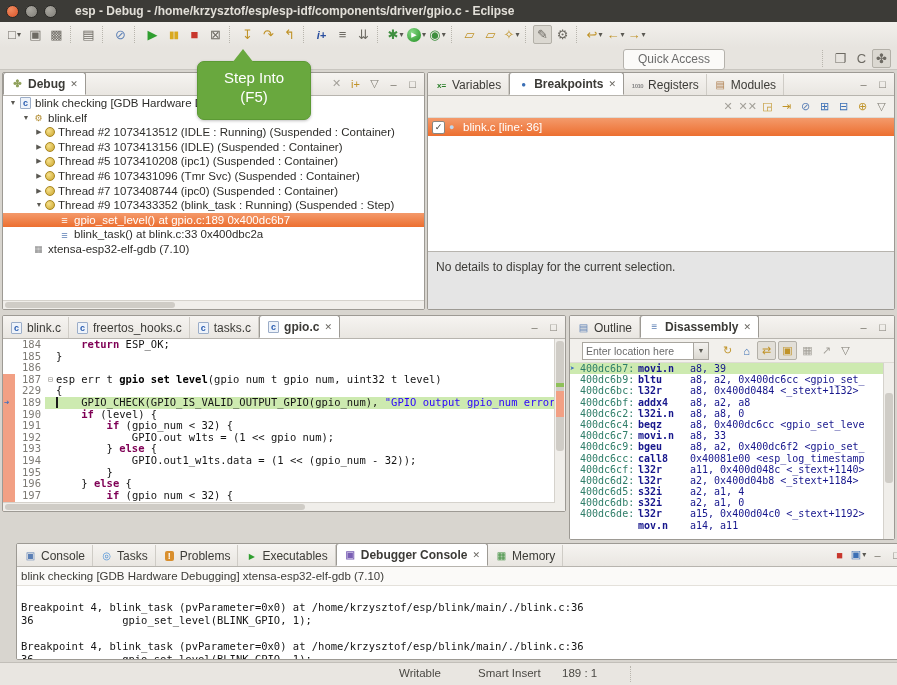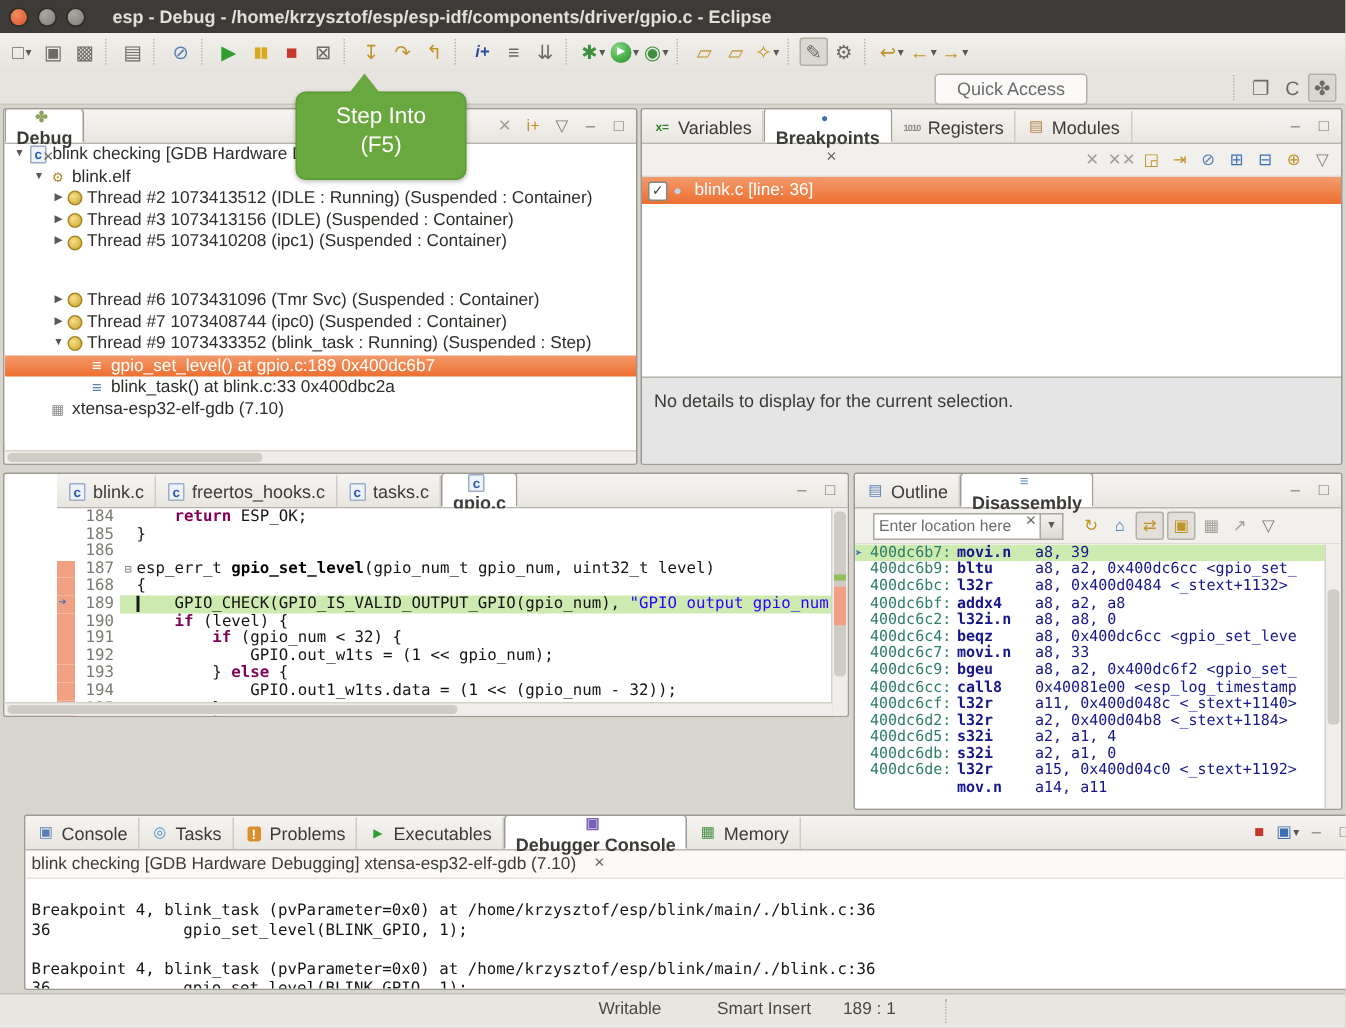--- a/index.html
+++ b/index.html
@@ -25,21 +25,21 @@
   [data-name="step-into-icon"],[data-name="step-over-icon"],[data-name="step-return-icon"],[data-name="back-icon"],[data-name="forward-icon"],[data-name="last-edit-location-icon"],[data-name="search-icon"],[data-name="open-element-icon"],[data-name="open-resource-icon"]{color:#c09328;}
   [data-name="debug-icon"],[data-name="profile-icon"]{color:#3f8f3f;}
   [data-name="instruction-stepping-icon"]{color:#2a4f9f;font-weight:bold;font-style:italic;font-size:11px;}
   [data-name="skip-all-breakpoints-icon"]{color:#5b7fb5;}
   #quick-access{position:absolute;right:172px;top:2px;height:19px;line-height:19px;padding:0 14px;background:#fbfaf8;border:1px solid #b5b2ac;border-radius:3px;color:#6b6b6b;font-size:12px;}
   #persp{position:absolute;right:6px;top:2px;display:flex;align-items:center;}
   
   .panel{position:absolute;background:#fff;border:1px solid #9d9a94;border-radius:2px;box-sizing:border-box;overflow:hidden;}
   .tabstrip{height:22px;background:linear-gradient(#f6f4f1,#e9e6e1);border-bottom:1px solid #b7b4ae;display:flex;align-items:flex-end;position:relative;}
   .tab{height:21px;display:flex;align-items:center;padding:0 7px;font-size:12px;color:#3c3b37;border-right:1px solid #cfccc6;white-space:nowrap;}
-  .tab.active{background:#fff;border:1px solid #9d9a94;border-bottom:1px solid #fff;border-radius:3px 3px 0 0;font-weight:bold;flex-direction:column;}
+  .tab.active{background:#fff;border:1px solid #9d9a94;border-bottom:1px solid #fff;border-radius:3px 3px 0 0;font-weight:bold;}
   .tabx{margin-left:5px;font-size:9px;color:#8a8781;font-weight:normal;}
   .tab.active .tabx{color:#6a6761;}
   .striptools{position:absolute;right:3px;top:0;height:21px;display:flex;align-items:center;}
   .vti{min-width:17px;height:17px;display:flex;align-items:center;justify-content:center;font-size:11px;color:#7b786f;margin-left:2px;}
   .vti.gold{color:#c09328;} .vti.blue{color:#3b6fb5;} .vti.dim{color:#a3a099;}
   .viewtoolbar{height:21px;background:#f2f0ec;display:flex;align-items:center;justify-content:flex-end;padding-right:4px;border-bottom:1px solid #dedbd5;}
   
   .tico{display:inline-block;min-width:13px;height:12px;margin-right:4px;font-size:10px;line-height:12px;text-align:center;}
   .tico-debug-view::after{content:"✤";color:#8fa05a;}
   .tico-variables-view::after{content:"x=";color:#2a7f2a;font-size:8px;font-weight:bold;}
@@ -285,21 +285,21 @@
       <div class="trow" data-name="debug-tree-item" style="padding-left: 30px;">
         <span class="exp" data-name="expand-arrow-icon">▶</span>
         <span class="nico nico-thread" data-name="thread-icon"></span>
         <span data-name="tree-item-label">Thread #3 1073413156 (IDLE) (Suspended : Container)</span>
       </div>
       <div class="trow" data-name="debug-tree-item" style="padding-left: 30px;">
         <span class="exp" data-name="expand-arrow-icon">▶</span>
         <span class="nico nico-thread" data-name="thread-icon"></span>
         <span data-name="tree-item-label">Thread #5 1073410208 (ipc1) (Suspended : Container)</span>
       </div>
-      <div class="trow" data-name="debug-tree-item" style="padding-left: 30px; margin-top: 24px;">
+      <div class="trow" data-name="debug-tree-item" style="padding-left: 30px;">
         <span class="exp" data-name="expand-arrow-icon">▶</span>
         <span class="nico nico-thread" data-name="thread-icon"></span>
         <span data-name="tree-item-label">Thread #6 1073431096 (Tmr Svc) (Suspended : Container)</span>
       </div>
       <div class="trow" data-name="debug-tree-item" style="padding-left: 30px;">
         <span class="exp" data-name="expand-arrow-icon">▶</span>
         <span class="nico nico-thread" data-name="thread-icon"></span>
         <span data-name="tree-item-label">Thread #7 1073408744 (ipc0) (Suspended : Container)</span>
       </div>
       <div class="trow" data-name="debug-tree-item" style="padding-left: 30px;">
@@ -388,21 +388,21 @@
   <div id="bp-list" data-name="breakpoints-list">
       <div class="bprow" data-name="breakpoint-row">
         <span class="bpcheck" data-name="breakpoint-checkbox">✓</span>
         <span class="bpicon" data-name="breakpoint-icon">●</span>
         <span data-name="breakpoint-label">blink.c [line: 36]</span>
       </div>
     </div>
   <div id="bp-details" data-name="breakpoint-details-pane">No details to display for the current selection.</div>
 </div>
 
-<div class="panel" id="editor-panel" data-name="editor-panel" style="left:2px;top:315px;width:564px;height:163px;padding-left:35px;">
+<div class="panel" id="editor-panel" data-name="editor-panel" style="left:2px;top:315px;width:564px;height:197px;">
   <div class="tabstrip" id="editor-tabs" data-name="editor-tabstrip">
       <div class="tab" data-name="tab-blink-c">
         <span class="tico tico-c-file" data-name="c-file-icon"></span>
         <span data-name="tab-label">blink.c</span>
       </div>
       <div class="tab" data-name="tab-freertos-hooks-c">
         <span class="tico tico-c-file" data-name="c-file-icon"></span>
         <span data-name="tab-label">freertos_hooks.c</span>
       </div>
       <div class="tab" data-name="tab-tasks-c">
@@ -426,21 +426,21 @@
   <div id="editor-body" data-name="code-editor">
     <div class="vscroll" data-name="editor-vscrollbar">
       <div class="vthumb" style="top:2px;height:110px;"></div>
       <div class="ovmark-g" style="top:44px;" data-name="overview-current-line-marker"></div>
       <div class="ovmark-o" style="top:52px;" data-name="overview-change-marker"></div>
     </div>
   <div class="eline" data-name="editor-line"><span class="emark" data-name="change-bar-marker"></span><span class="enum" data-name="line-number">184</span><span class="ecodewrap"><span class="efold" data-name="fold-column"></span><span class="ecode" data-name="code-text"><span>    </span><span class="seg-kw">return</span><span> ESP_OK;</span></span></span></div>
       <div class="eline" data-name="editor-line"><span class="emark" data-name="change-bar-marker"></span><span class="enum" data-name="line-number">185</span><span class="ecodewrap"><span class="efold" data-name="fold-column"></span><span class="ecode" data-name="code-text"><span>}</span></span></span></div>
       <div class="eline" data-name="editor-line"><span class="emark" data-name="change-bar-marker"></span><span class="enum" data-name="line-number">186</span><span class="ecodewrap"><span class="efold" data-name="fold-column"></span><span class="ecode" data-name="code-text"></span></span></div>
       <div class="eline" data-name="editor-line"><span class="emark changed" data-name="change-bar-marker"></span><span class="enum" data-name="line-number">187</span><span class="ecodewrap"><span class="efold" data-name="fold-collapse-icon">⊟</span><span class="ecode" data-name="code-text"><span>esp_err_t </span><span class="seg-fn">gpio_set_level</span><span>(gpio_num_t gpio_num, uint32_t level)</span></span></span></div>
-      <div class="eline" data-name="editor-line"><span class="emark changed" data-name="change-bar-marker"></span><span class="enum" data-name="line-number">168</span><span class="ecodewrap"><span class="efold" data-name="fold-column"></span><span class="ecode" data-name="code-text"><span>{</span></span></span></div>
+      <div class="eline" data-name="editor-line"><span class="emark changed" data-name="change-bar-marker"></span><span class="enum" data-name="line-number">229</span><span class="ecodewrap"><span class="efold" data-name="fold-column"></span><span class="ecode" data-name="code-text"><span>{</span></span></span></div>
       <div class="eline current" data-name="editor-line"><span class="emark changed" data-name="change-bar-marker"><span class="earrow" data-name="instruction-pointer-icon">➔</span></span><span class="enum" data-name="line-number">189</span><span class="ecodewrap"><span class="efold" data-name="fold-column"></span><span class="ecode" data-name="code-text"><span class="cursorbar" data-name="text-cursor"></span><span>    GPIO_CHECK(GPIO_IS_VALID_OUTPUT_GPIO(gpio_num), </span><span class="seg-str">"GPIO output gpio_num error"</span><span>, ESP_</span></span></span></div>
       <div class="eline" data-name="editor-line"><span class="emark changed" data-name="change-bar-marker"></span><span class="enum" data-name="line-number">190</span><span class="ecodewrap"><span class="efold" data-name="fold-column"></span><span class="ecode" data-name="code-text"><span>    </span><span class="seg-kw">if</span><span> (level) {</span></span></span></div>
       <div class="eline" data-name="editor-line"><span class="emark changed" data-name="change-bar-marker"></span><span class="enum" data-name="line-number">191</span><span class="ecodewrap"><span class="efold" data-name="fold-column"></span><span class="ecode" data-name="code-text"><span>        </span><span class="seg-kw">if</span><span> (gpio_num &lt; 32) {</span></span></span></div>
       <div class="eline" data-name="editor-line"><span class="emark changed" data-name="change-bar-marker"></span><span class="enum" data-name="line-number">192</span><span class="ecodewrap"><span class="efold" data-name="fold-column"></span><span class="ecode" data-name="code-text"><span>            GPIO.out_w1ts = (1 &lt;&lt; gpio_num);</span></span></span></div>
       <div class="eline" data-name="editor-line"><span class="emark changed" data-name="change-bar-marker"></span><span class="enum" data-name="line-number">193</span><span class="ecodewrap"><span class="efold" data-name="fold-column"></span><span class="ecode" data-name="code-text"><span>        } </span><span class="seg-kw">else</span><span> {</span></span></span></div>
       <div class="eline" data-name="editor-line"><span class="emark changed" data-name="change-bar-marker"></span><span class="enum" data-name="line-number">194</span><span class="ecodewrap"><span class="efold" data-name="fold-column"></span><span class="ecode" data-name="code-text"><span>            GPIO.out1_w1ts.data = (1 &lt;&lt; (gpio_num - 32));</span></span></span></div>
       <div class="eline" data-name="editor-line"><span class="emark changed" data-name="change-bar-marker"></span><span class="enum" data-name="line-number">195</span><span class="ecodewrap"><span class="efold" data-name="fold-column"></span><span class="ecode" data-name="code-text"><span>        }</span></span></span></div>
       <div class="eline" data-name="editor-line"><span class="emark changed" data-name="change-bar-marker"></span><span class="enum" data-name="line-number">196</span><span class="ecodewrap"><span class="efold" data-name="fold-column"></span><span class="ecode" data-name="code-text"><span>    } </span><span class="seg-kw">else</span><span> {</span></span></span></div>
       <div class="eline" data-name="editor-line"><span class="emark changed" data-name="change-bar-marker"></span><span class="enum" data-name="line-number">197</span><span class="ecodewrap"><span class="efold" data-name="fold-column"></span><span class="ecode" data-name="code-text"><span>        </span><span class="seg-kw">if</span><span> (gpio_num &lt; 32) {</span></span></span></div>
       <div class="eline" data-name="editor-line"><span class="emark changed" data-name="change-bar-marker"></span><span class="enum" data-name="line-number">198</span><span class="ecodewrap"><span class="efold" data-name="fold-column"></span><span class="ecode" data-name="code-text"><span>            GPIO.out_w1tc = (1 &lt;&lt; gpio_num);</span></span></span></div>

